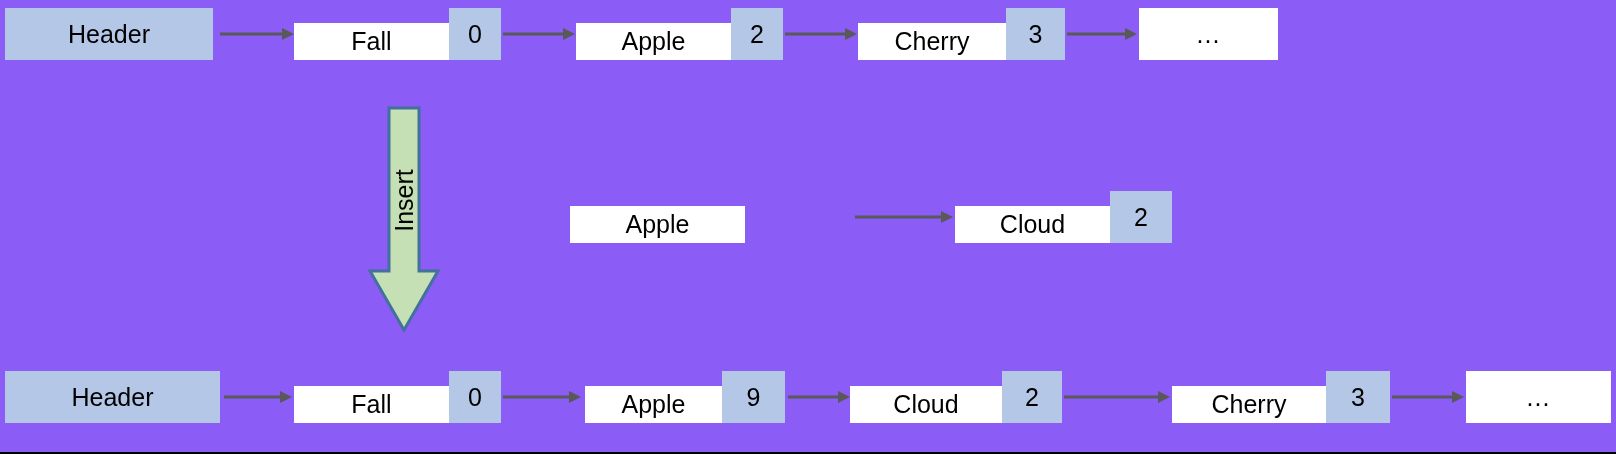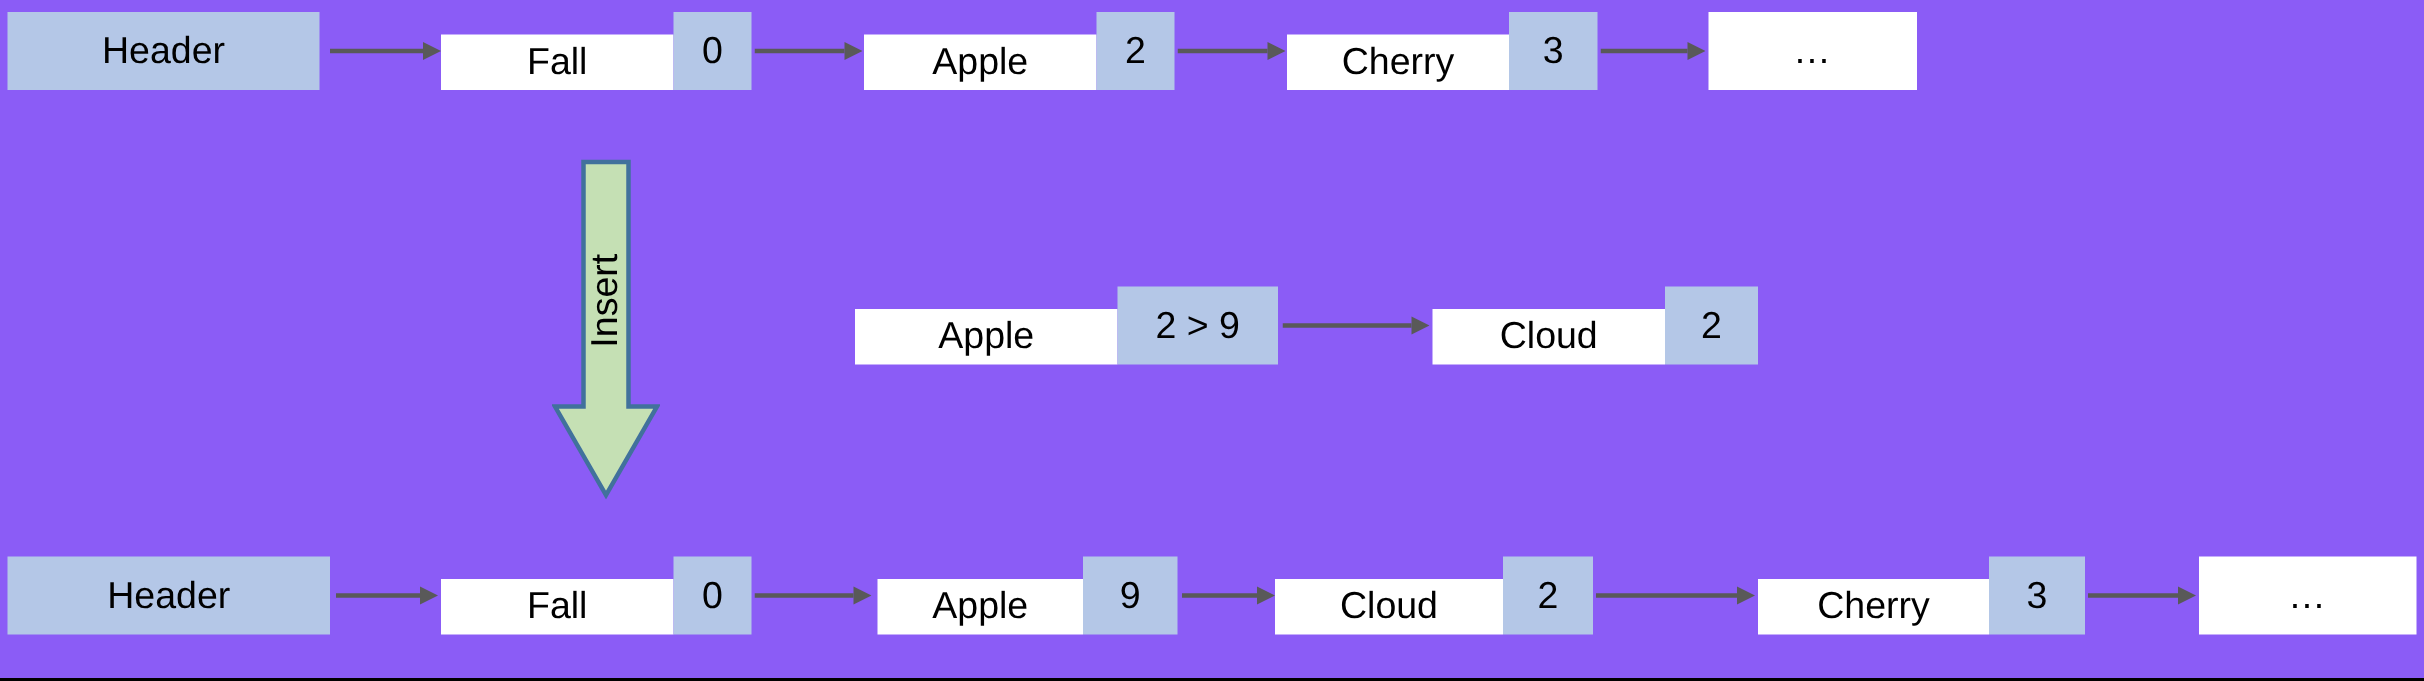--- a/index.html
+++ b/index.html
@@ -127,21 +127,20 @@
 
   <div class="insert-arrow" style="left:368px; top:106px; width:72px; height:227px;">
     <svg width="72" height="227" viewBox="0 0 72 227">
       <polygon points="21,2 51,2 51,165 70,165 36,224 2,165 21,165" fill="#c5e0b4" stroke="#41719c" stroke-width="3" stroke-linejoin="miter"></polygon>
     </svg>
   </div>
   <div class="insert-label" style="left:362px; top:188px; width:84px;">Insert</div>
 
   <div class="node" style="left:570px; top:191px; width:282px; height:52px;">
     <div class="cell data" style="width:175px;">Apple</div>
-    <div class="cell ptr" style="width:107px;">2 &gt; 9</div>
   </div>
 
   <div class="conn" style="left:855px; top:210px; width:98px;">
     <svg width="98" height="14" viewBox="0 0 98 14">
       <line x1="0" y1="7" x2="86" y2="7" stroke="#595959" stroke-width="3"></line>
       <polygon points="86,1 98,7 86,13" fill="#595959"></polygon>
     </svg>
   </div>
 
   <div class="node" style="left:955px; top:191px; width:217px; height:52px;">

